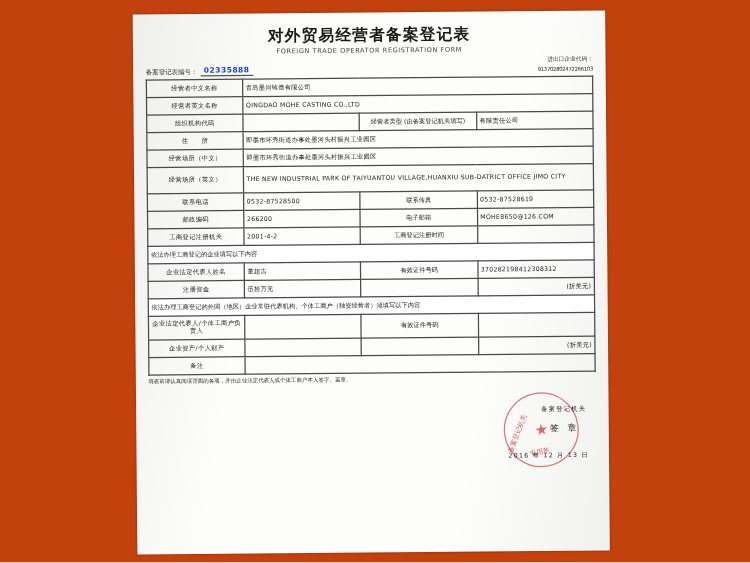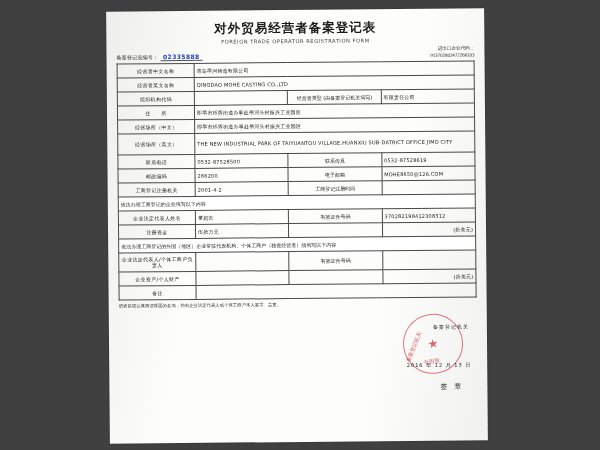--- a/index.html
+++ b/index.html
@@ -3,21 +3,21 @@
 <meta charset="utf-8">
 <style>
   html,body{margin:0;padding:0;}
   body{
     width:600px;height:450px;overflow:hidden;
     background:#ffffff;
     font-family:"DejaVu Sans", sans-serif;
   }
   .page{
     position:relative;width:600px;height:450px;
-    background:#404040;
+    background:#c2410c;
   }
   
   .sheet{
     position:absolute;
     left:108px;top:10px;width:378px;height:432px;
     background:#fdfdfb;
     box-shadow:0 0 2px rgba(0,0,0,.35);
     transform:rotate(-0.5deg);
     overflow:hidden;
   }
@@ -83,21 +83,20 @@
   }
   .footrow{
     position:relative;height:62px;
   }
   .signlabel{
     position:absolute;right:8px;top:16px;font-size:5px;color:#222;letter-spacing:1px;
   }
   .signname{
     position:absolute;right:16px;top:30px;font-size:7px;color:#222;
     font-family:"DejaVu Serif",serif;
-    margin-top:44px;
   }
   .datum{
     position:absolute;right:6px;bottom:2px;font-size:5px;color:#222;letter-spacing:1px;
   }
   
   .seal{
     position:absolute;right:14px;top:6px;
     width:58px;height:58px;border-radius:50%;
     border:1.6px solid rgba(200,30,40,.72);
     opacity:.82;

